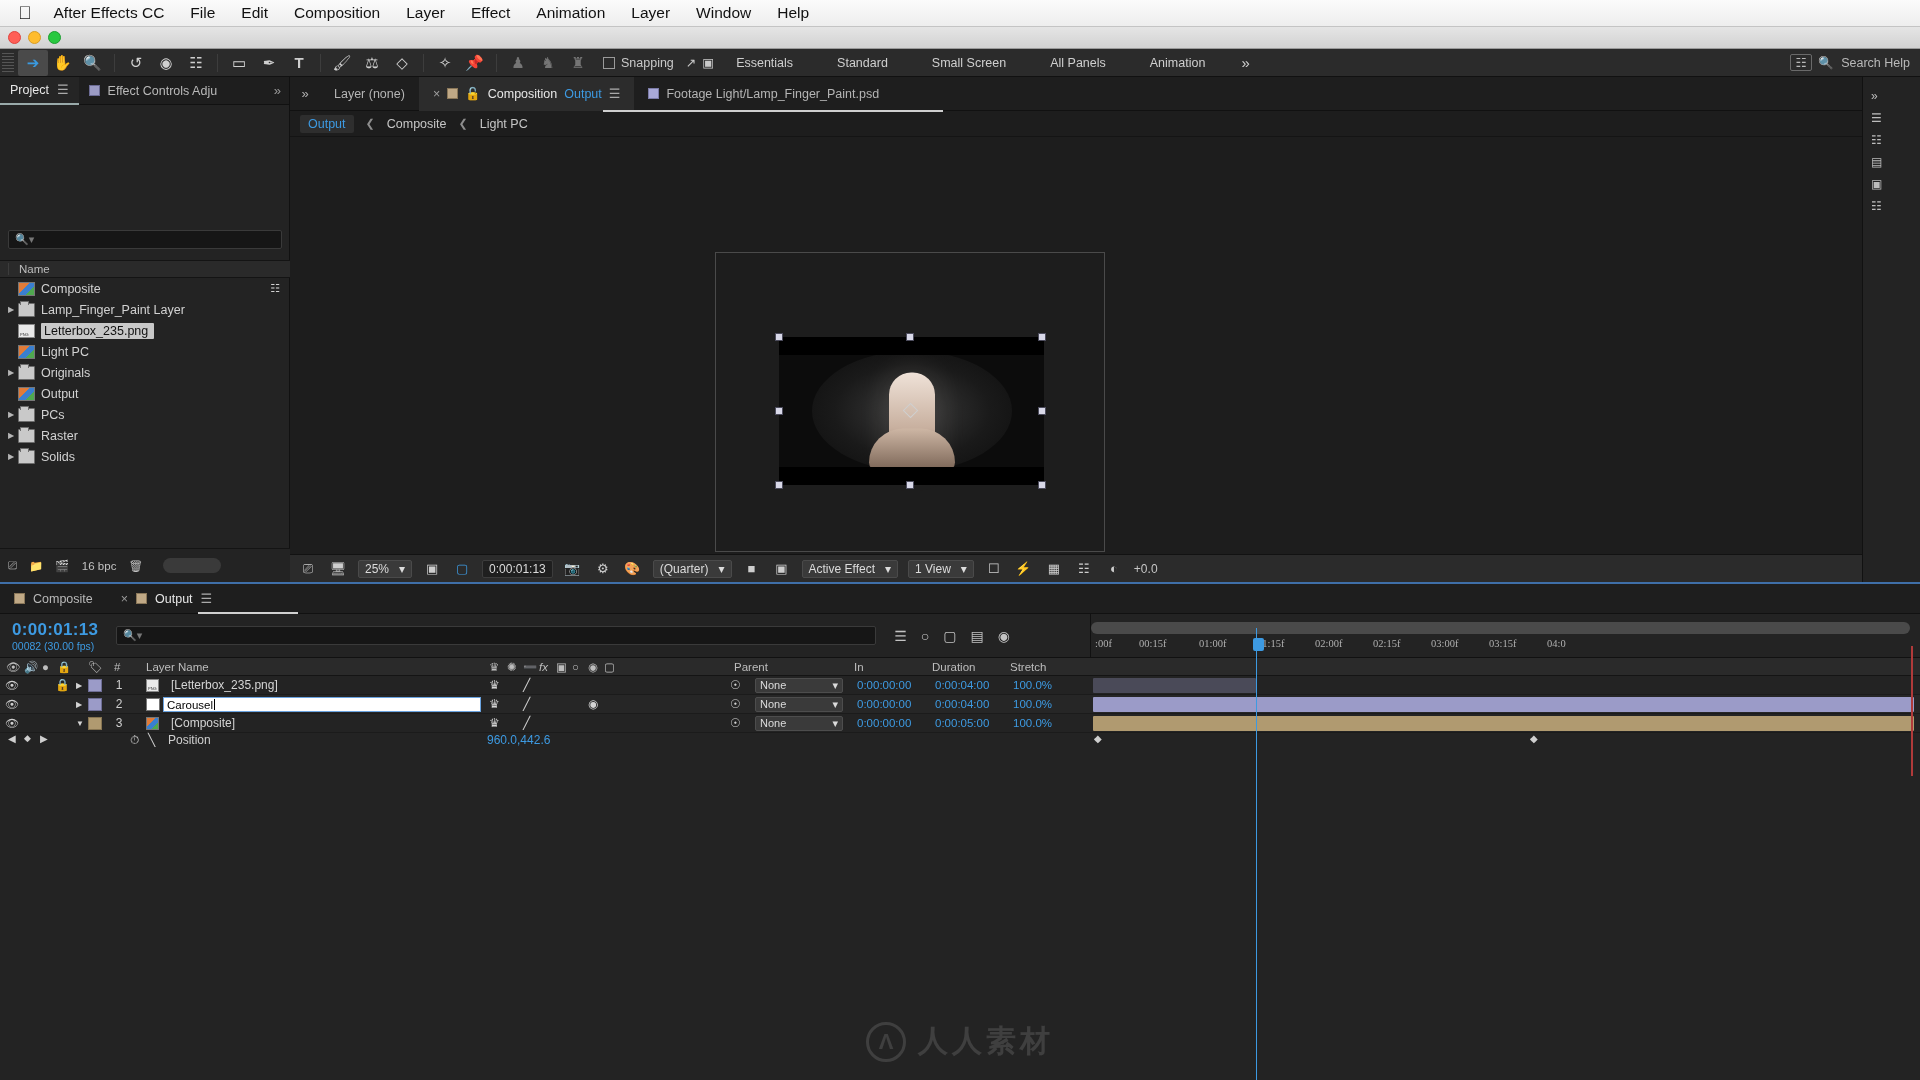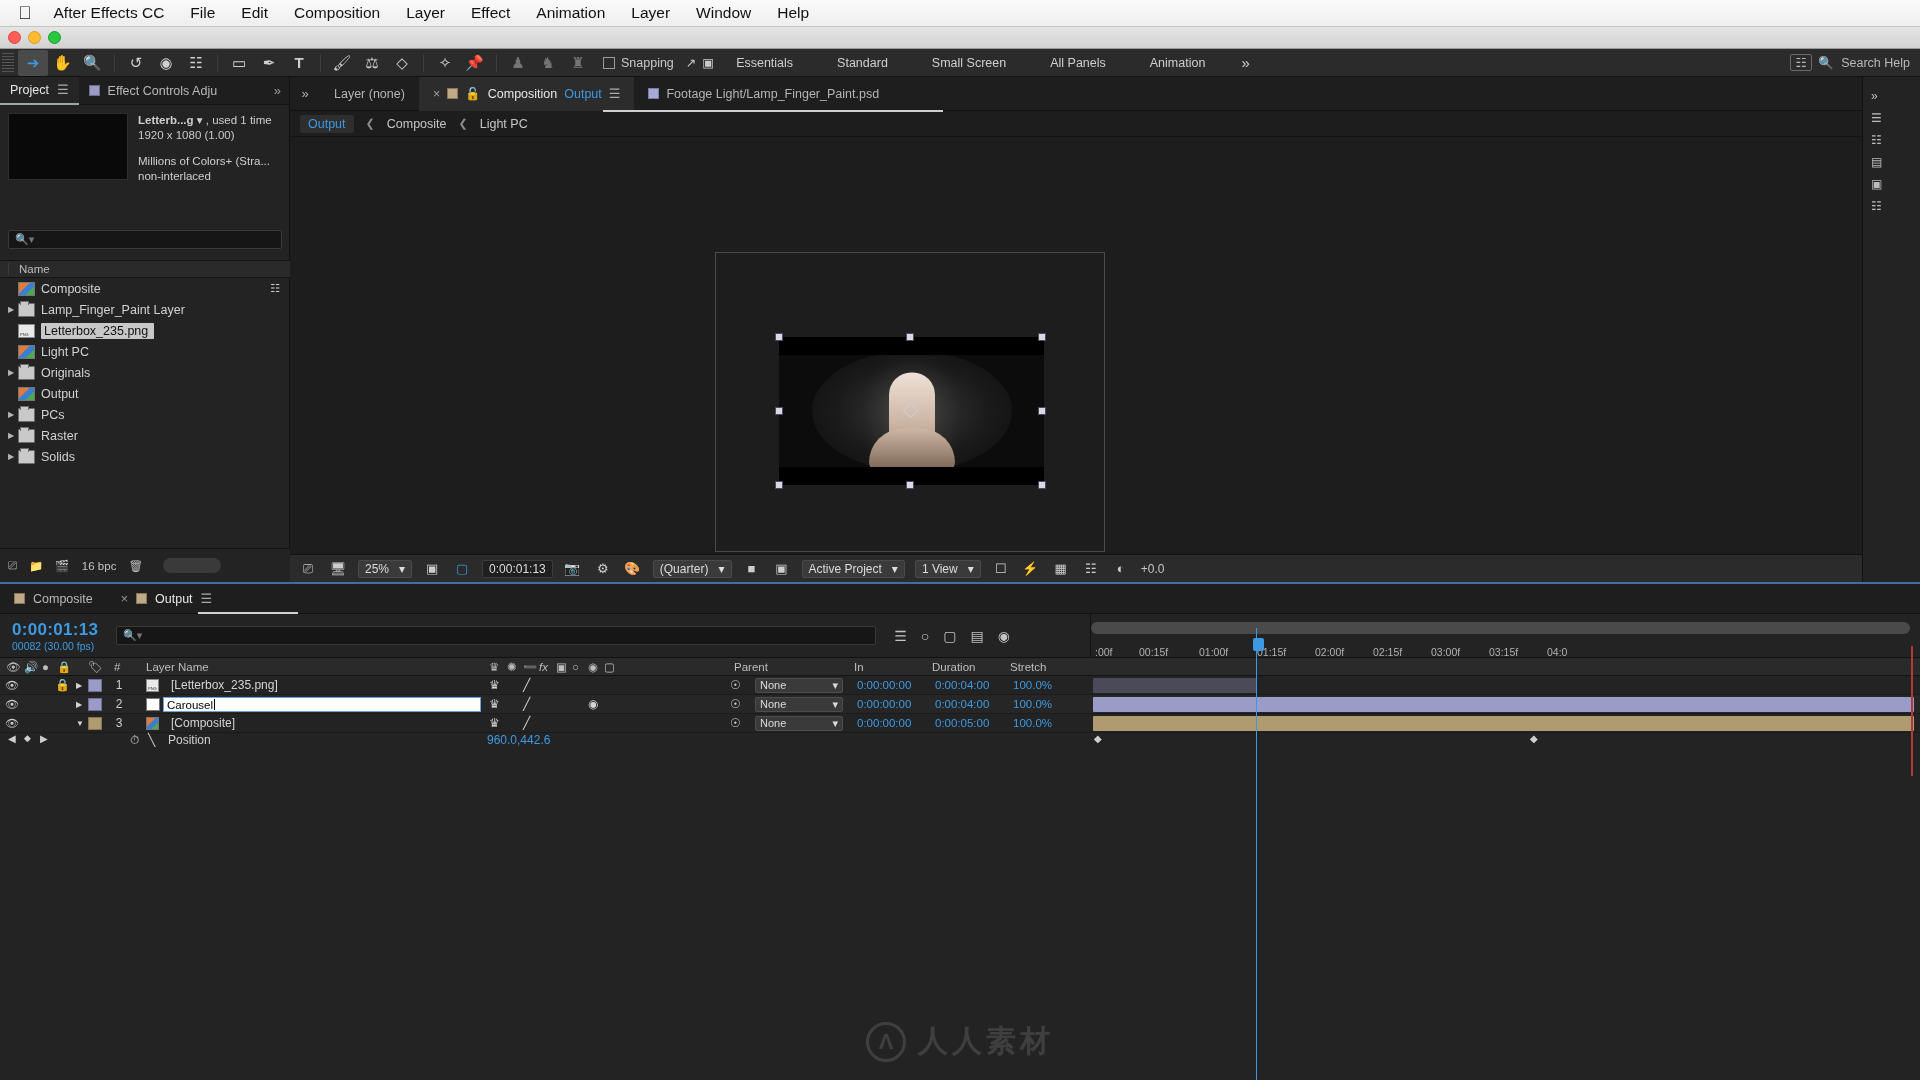--- a/index.html
+++ b/index.html
@@ -146,21 +146,21 @@
   .tcode { margin-left:12px; }
   .tcode .big { font-size:17px; font-weight:bold; color:#3d9ae2; letter-spacing:.3px; }
   .tcode .sub { font-size:10.5px; color:#3d9ae2; }
   .tsearch { margin-left:18px; width:760px; height:19px; background:#161616; border:1px solid #3a3a3a;
     border-radius:2px; display:flex; align-items:center; padding-left:6px; color:#777; font-size:11px; }
   .ticons { display:flex; gap:14px; margin-left:18px; color:#c3c3c3; font-size:14px; }
 
   .ruler { position:absolute; left:1090px; top:0; right:0; height:44px; border-left:1px solid #111; }
   .rulerbar { position:absolute; left:0; top:8px; right:10px; height:12px; background:#4a4a4a; border-radius:6px; }
   .rulenums { position:absolute; left:0; top:24px; right:0; height:18px; font-size:10.5px; color:#b0b0b0; }
-  .rulenums span { position:absolute; top:8px; }
+  .rulenums span { position:absolute; top:0;font-family:Liberation Serif, serif; }
 
   .colhdr { height:18px; background:#2a2a2a; display:flex; align-items:center; font-size:11.5px;
     color:#bdbdbd; border-bottom:1px solid #141414; position:relative; }
   .lrow { height:19px; display:flex; align-items:center; font-size:12px; color:#d4d4d4;
     border-bottom:1px solid #1b1b1b; position:relative; }
   .lrow.alt { background:#262626; }
   .eye { color:#cfcfcf; font-size:11px; }
   .numcol { position:absolute; left:108px; width:22px; text-align:center; color:#cfcfcf; }
   .lname { position:absolute; left:146px; display:flex; align-items:center; gap:6px; }
   .nameedit { position:absolute; left:163px; top:2px; width:318px; height:15px; background:#fff; color:#000;
@@ -275,34 +275,20 @@
         <span>Project</span>
         <span class="hamb">☰</span>
       </div>
       <div class="ptab">
         <span class="sq"></span>
         <span>Effect Controls Adju</span>
       </div>
       <span class="chev2">»</span>
     </div>
 
-    <div class="pinfo">
-      <div class="thumb"></div>
-      <div class="pmeta">
-        <div>
-          <b>Letterb...g</b>
-          <span>▾</span>
-          <span>, used 1 time</span>
-        </div>
-        <div class="dim">1920 x 1080 (1.00)</div>
-        <div class="gap"></div>
-        <div>Millions of Colors+ (Stra...</div>
-        <div>non-interlaced</div>
-      </div>
-    </div>
 
     <div class="psearch">
       <span>🔍▾</span>
       <span></span>
     </div>
 
     <div class="plisthdr">
       <span class="c">Name</span>
     </div>
 
@@ -429,21 +415,21 @@
       <span class="ibtn">📷</span>
       <span class="ibtn">⚙</span>
       <span class="ibtn">🎨</span>
       <span class="dd">
         <span>(Quarter)</span>
         <span>▾</span>
       </span>
       <span class="ibtn">■</span>
       <span class="ibtn">▣</span>
       <span class="dd">
-        <span>Active Project</span>
+        <span>Active Effect</span>
         <span>▾</span>
       </span>
       <span class="dd">
         <span>1 View</span>
         <span>▾</span>
       </span>
       <span class="ibtn">☐</span>
       <span class="ibtn">⚡</span>
       <span class="ibtn">▦</span>
       <span class="ibtn">☷</span>

